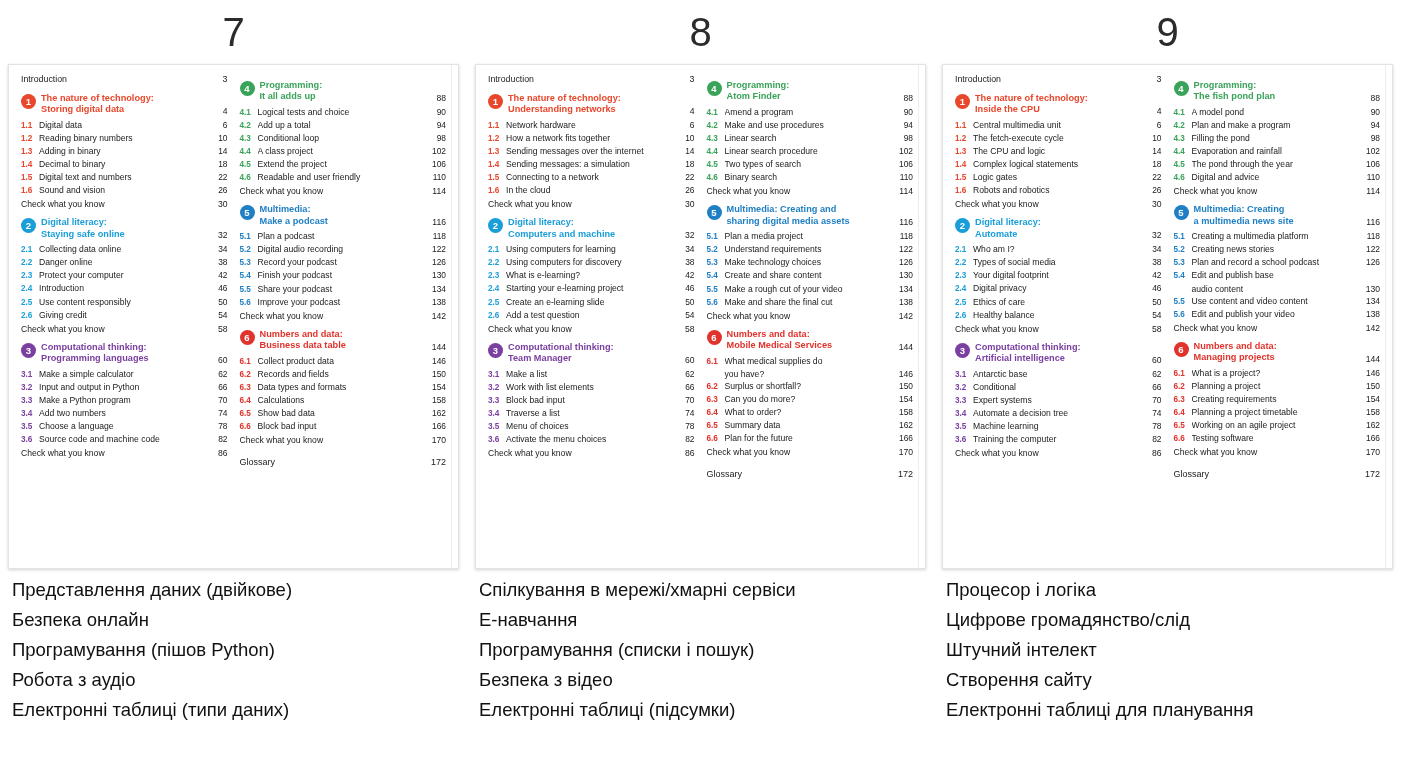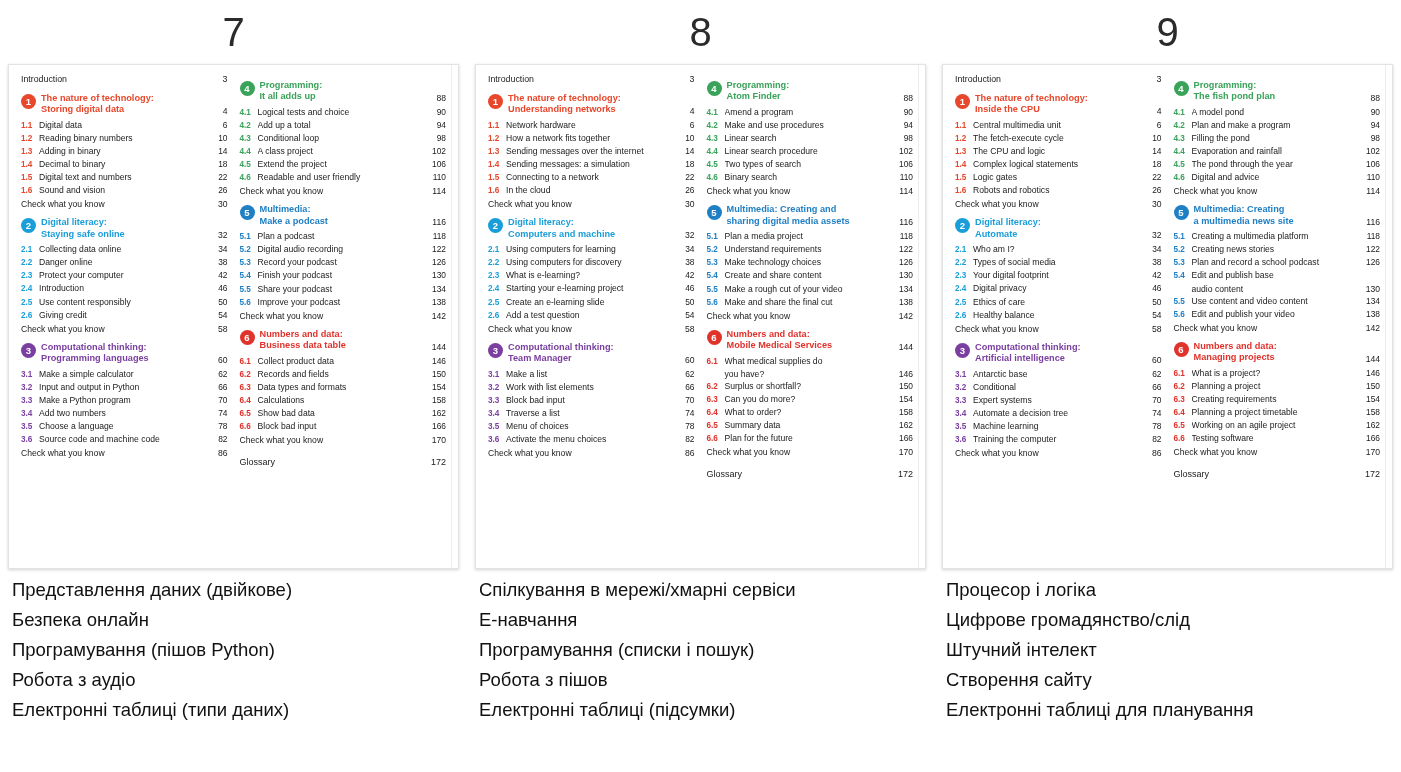--- a/index.html
+++ b/index.html
@@ -630,21 +630,21 @@
                 <span class="pg">172</span>
               </div>
             </div>
           </div>
           <div class="edge"></div>
         </div>
         <div class="captions">
           <div class="cap">Спілкування в мережі/хмарні сервіси</div>
           <div class="cap">Е-навчання</div>
           <div class="cap">Програмування (списки і пошук)</div>
-          <div class="cap">Робота з пішов</div>
+          <div class="cap">Безпека з відео</div>
           <div class="cap">Електронні таблиці (підсумки)</div>
         </div>
       </div>
       <div class="col">
         <div class="bignum">9</div>
         <div class="toc-card">
           <div class="toc-inner">
             <div class="toc-half">
               <div class="plain">
                 <span>Introduction</span>

